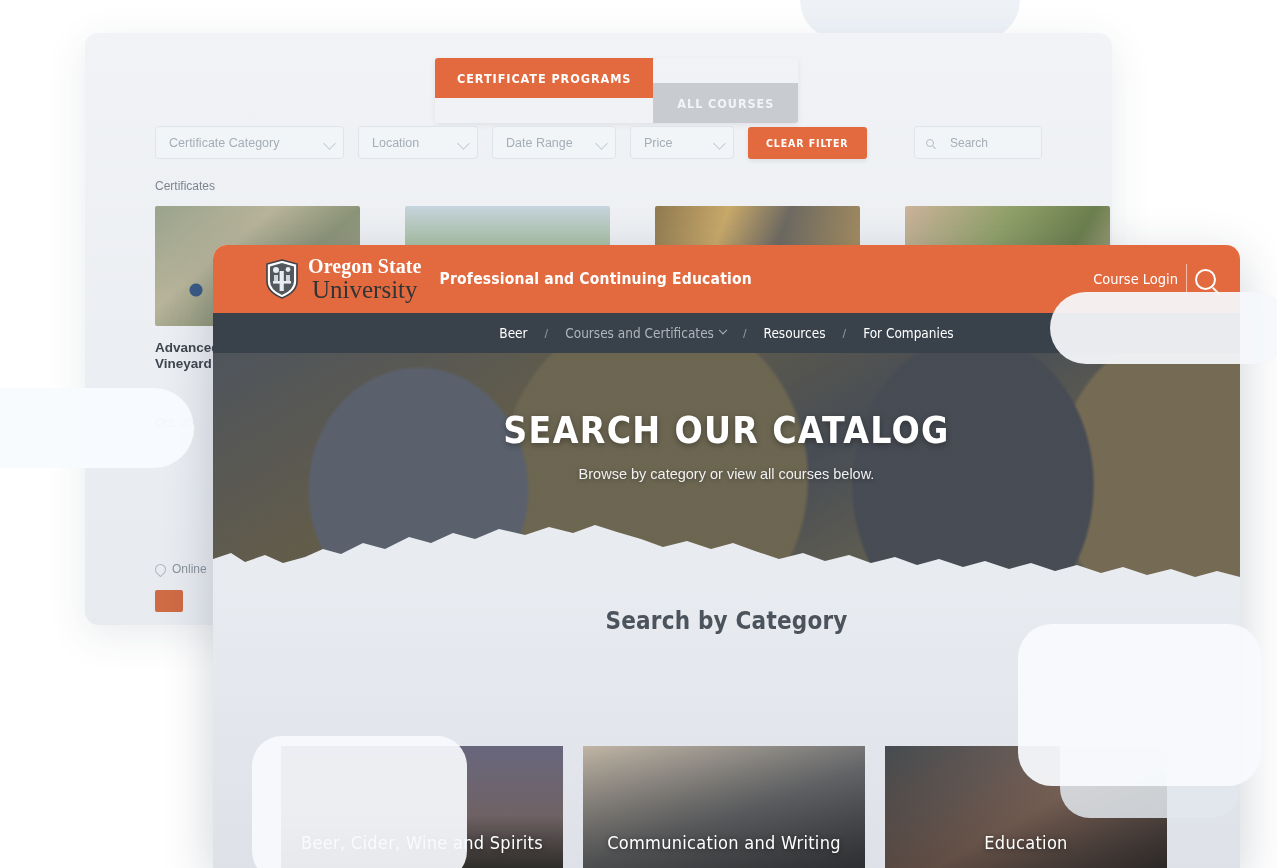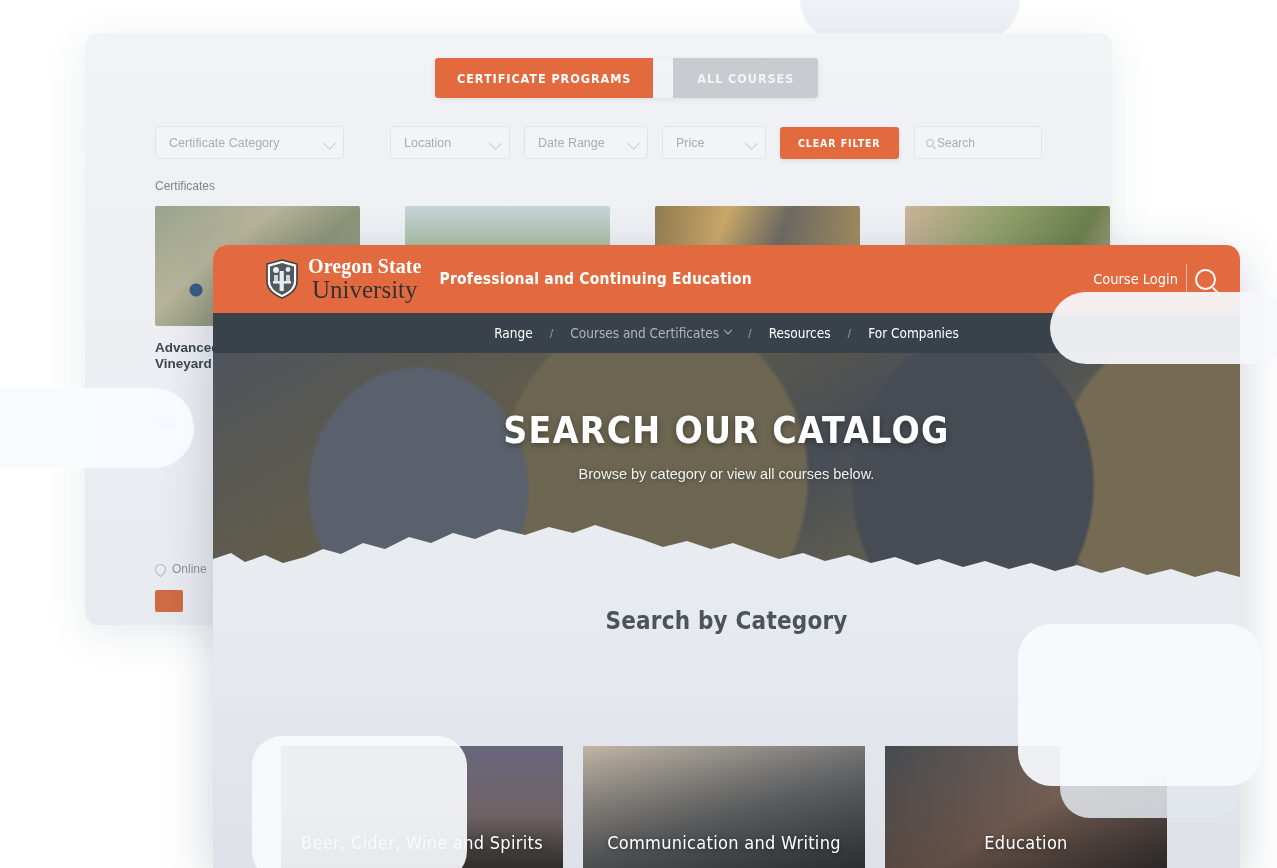--- a/index.html
+++ b/index.html
@@ -30,46 +30,46 @@
   .bg-card {
     position: absolute; left: 85px; top: 33px; width: 1027px; height: 592px;
     background: #eef1f5; border-radius: 14px;
     box-shadow: 0 10px 40px rgba(40,55,80,.10);
     overflow: hidden;
   }
   .bg-card-inner { position: relative; width: 100%; height: 100%;
     background: linear-gradient(180deg,#f1f3f6 0%, #e7eaef 100%); }
 
   .tabs { position: absolute; left: 350px; top: 25px; display: flex;
-          border-radius: 3px; overflow: hidden; box-shadow: 0 2px 6px rgba(0,0,0,.07); gap: 20px; }
+          border-radius: 3px; overflow: hidden; box-shadow: 0 2px 6px rgba(0,0,0,.07); }
   .tab { height: 40px; display: flex; align-items: center; justify-content: center;
          font-size: 12.5px; font-weight: 700; letter-spacing: .95px;
          font-family: "DejaVu Sans Condensed","Liberation Sans", sans-serif; }
   .tab-active { background: #e3693f; color: #fff; padding: 0 22px; }
-  .tab-idle   { background: #c8ccd1; color: #f2f4f6; padding: 0 24px; }
+  .tab-idle   { background: #c8ccd1; color: #f2f4f6; padding: 0 24px; margin-top: 25px; }
 
   .filters { position: absolute; left: 70px; top: 93px; display: flex;
              align-items: center; gap: 14px; }
   .fselect { position: relative; height: 33px; background: #f2f5f8;
              border: 1px solid #dfe4ea; border-radius: 4px;
              display: flex; align-items: center; padding: 0 26px 0 13px;
              font-size: 12.5px; color: #a5adb7; }
   .fselect .cv { position: absolute; right: 9px; top: 12px;
              width: 9px; height: 9px; border-right: 1.4px solid #c3cad2;
              border-bottom: 1.4px solid #c3cad2; transform: rotate(45deg); }
-  .w-cat { width: 189px; } .w-loc { width: 120px; margin-left: 32px; }
+  .w-cat { width: 189px; } .w-loc { width: 120px; }
   .w-date{ width: 124px; } .w-price{ width: 104px; }
   .clear-btn { height: 32px; padding: 0 18px; background: #e3693f; color: #fff;
                border-radius: 3px; display: flex; align-items: center;
                font-size: 10.5px; font-weight: 700; letter-spacing: .9px;
                font-family: "DejaVu Sans Condensed","Liberation Sans", sans-serif;
                box-shadow: 0 2px 5px rgba(0,0,0,.08); }
   .search-box { position: absolute; left: 829px; top: 93px; width: 128px; height: 33px;
                 background: #f2f5f8; border: 1px solid #dfe4ea; border-radius: 4px;
-                display: flex; align-items: center; gap: 3px; padding: 0 11px;
+                display: flex; align-items: center; gap: 16px; padding: 0 11px;
                 font-size: 12px; color: #a5adb7; }
   .mini-mag { width: 8px; height: 8px; border: 1.3px solid #b4bcc5;
               border-radius: 50%; position: relative; flex: none; }
   .mini-mag:after { content:""; position: absolute; right:-3px; bottom:-3px;
               width: 4px; height: 1.3px; background: #b4bcc5; transform: rotate(45deg); }
 
   .sec-label { position: absolute; left: 70px; top: 146px; font-size: 12px; color: #7c858f; }
 
   .cards { position: absolute; left: 70px; top: 173px; display: flex; gap: 45px; }
   .ccard { width: 205px; }
@@ -251,21 +251,21 @@
       </div>
       <div class="head-tag">Professional and Continuing Education</div>
       <div class="head-right">
         <span class="login">Course Login</span>
         <span class="vdiv"></span>
         <span class="mag"></span>
       </div>
     </div>
 
     <div class="site-nav">
-      <span class="nav-item">Range</span>
+      <span class="nav-item">Beer</span>
       <span class="nav-sep">/</span>
       <span class="nav-item nav-dim">
         <span>Courses and Certificates</span>
         <i class="nav-cv"></i>
       </span>
       <span class="nav-sep">/</span>
       <span class="nav-item">Resources</span>
       <span class="nav-sep">/</span>
       <span class="nav-item">For Companies</span>
     </div>

